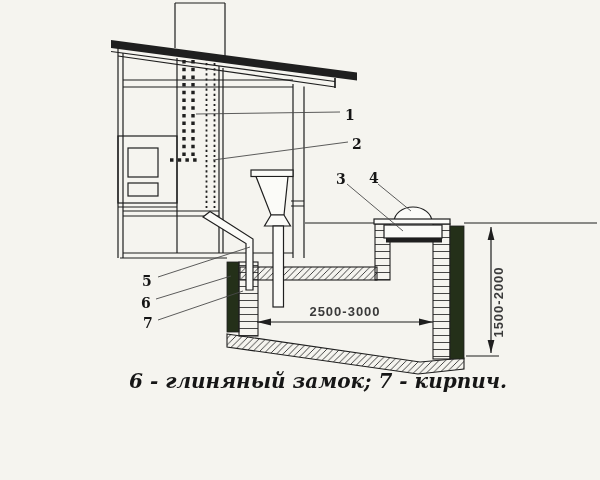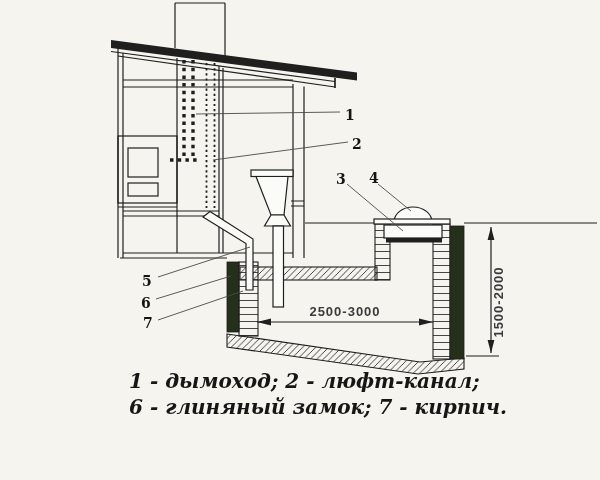--- a/index.html
+++ b/index.html
@@ -131,17 +131,16 @@
       <text x="352" y="149" class="callout">2</text>
       <text x="336" y="184" class="callout">3</text>
       <text x="369" y="183" class="callout">4</text>
       <text x="142" y="286" class="callout">5</text>
       <text x="141" y="308" class="callout">6</text>
       <text x="143" y="328" class="callout">7</text>
     </g>
   </svg>
 
   <div class="legend">
-    <div>1 - дымоход; 2 - люфт-канал;</div>
     <div>6 - глиняный замок; 7 - кирпич.</div>
   </div>
 
 </div>
 
 </body></html>

